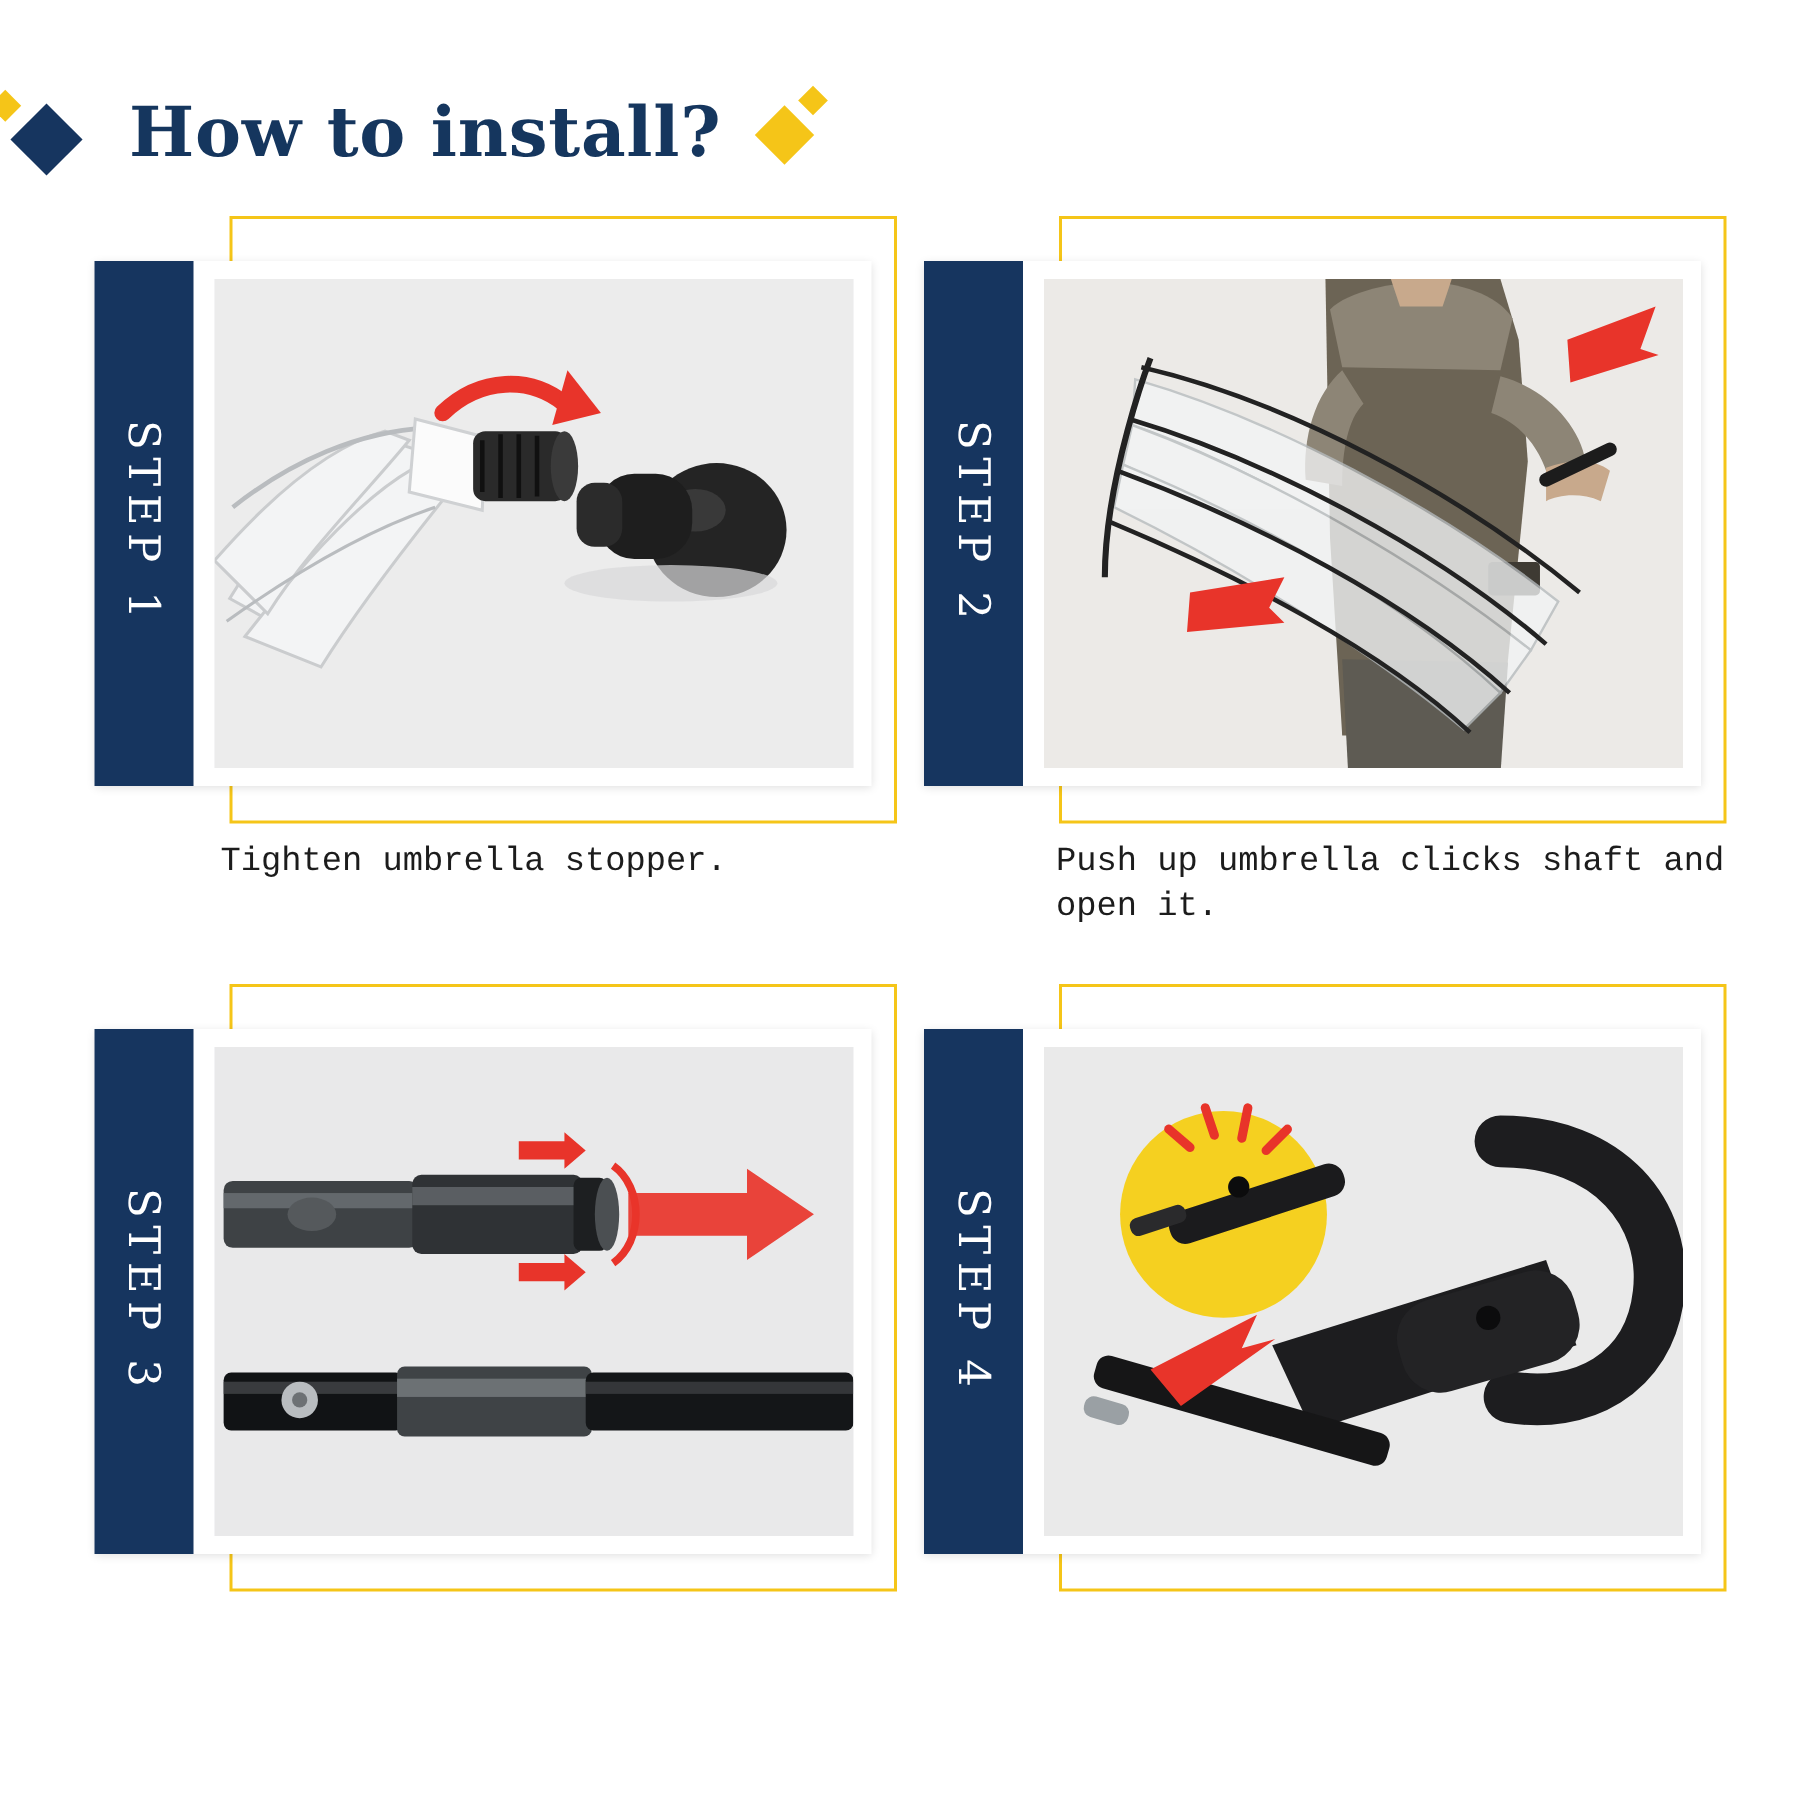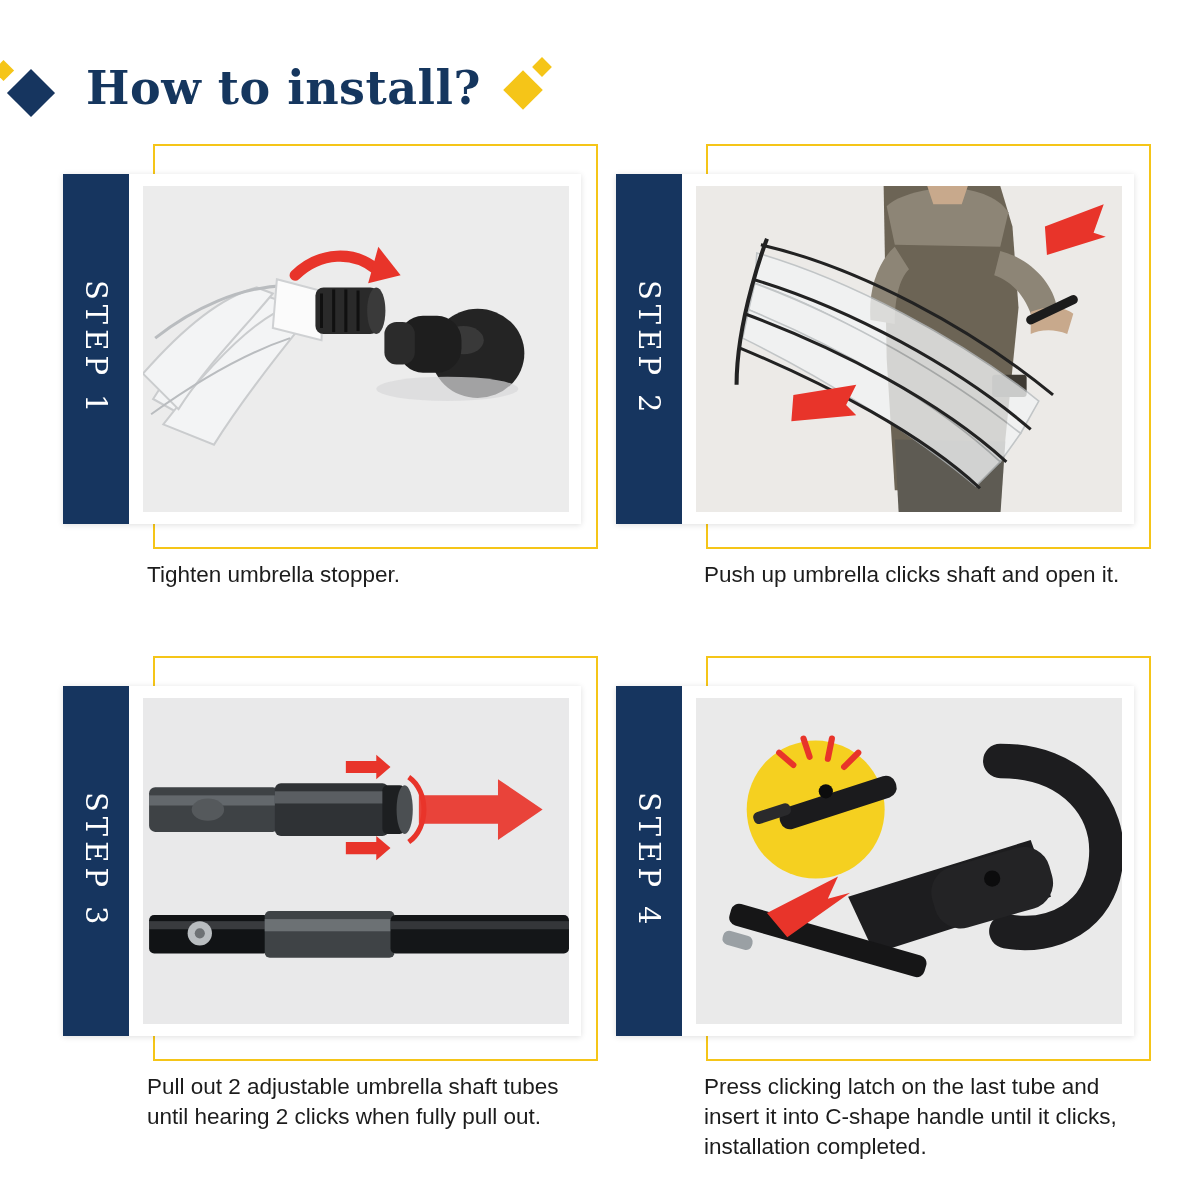--- a/index.html
+++ b/index.html
@@ -142,21 +142,21 @@
     overflow: hidden;
   }
   .caption {
     position: absolute;
     left: 92px;
     top: 420px;
     width: 450px;
     font-size: 22.5px;
     line-height: 1.33;
     color: #1c1c1c;
-    font-family: Liberation Sans, sans-serif;
+    font-family: Liberation Mono, monospace;
   }
   .card-1 .caption, .card-3 .caption { left: 96px; }
 
   
   .ill { position: absolute; inset: 0; }
 </style>
 </head>
 <body>
 
 <div class="title-row">
@@ -315,21 +315,20 @@
               <circle cx="56" cy="232" r="5" fill="#6d7174"></circle>
               <rect x="120" y="210" width="128" height="46" rx="5" fill="#3f4346"></rect>
               <rect x="120" y="218" width="128" height="12" fill="#74797d" opacity="0.85"></rect>
               <rect x="244" y="214" width="176" height="38" rx="5" fill="#141618"></rect>
               <rect x="244" y="220" width="176" height="8" fill="#4a4d50" opacity="0.6"></rect>
             </g>
           </svg>
         </div>
       </div>
     </div>
-    <div class="caption">Pull out 2 adjustable umbrella shaft tubes until hearing 2 clicks when fully pull out.</div>
   </div>
 
   <div class="step-card card-3">
     <div class="frame">
       <div class="bracket"></div>
       <div class="photo-wrap">
         <div class="step-label">
           <span>STEP 4</span>
         </div>
         <div class="photo">
@@ -366,16 +365,15 @@
               </g>
             </g>
 
             <g>
               <polygon points="70,212 140,176 130,198 152,192 90,236" fill="#e8342a"></polygon>
             </g>
           </svg>
         </div>
       </div>
     </div>
-    <div class="caption">Press clicking latch on the last tube and insert it into C-shape handle until it clicks, installation completed.</div>
   </div>
 
 </div>
 
 </body></html>

